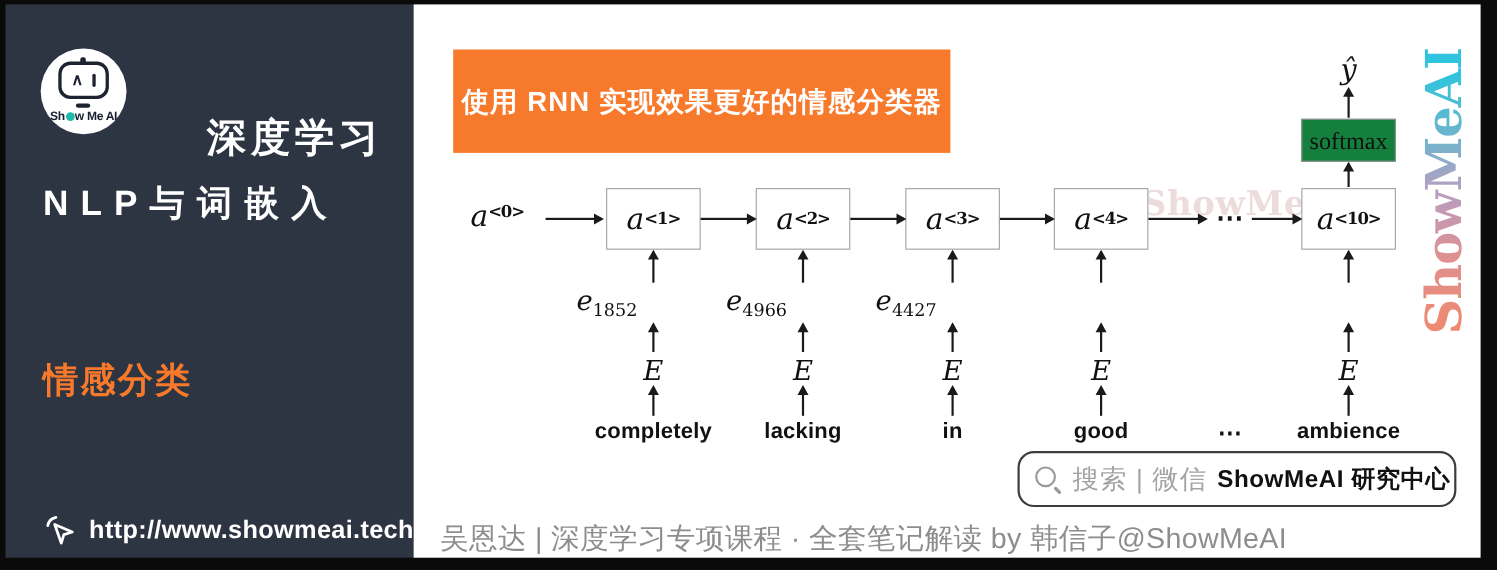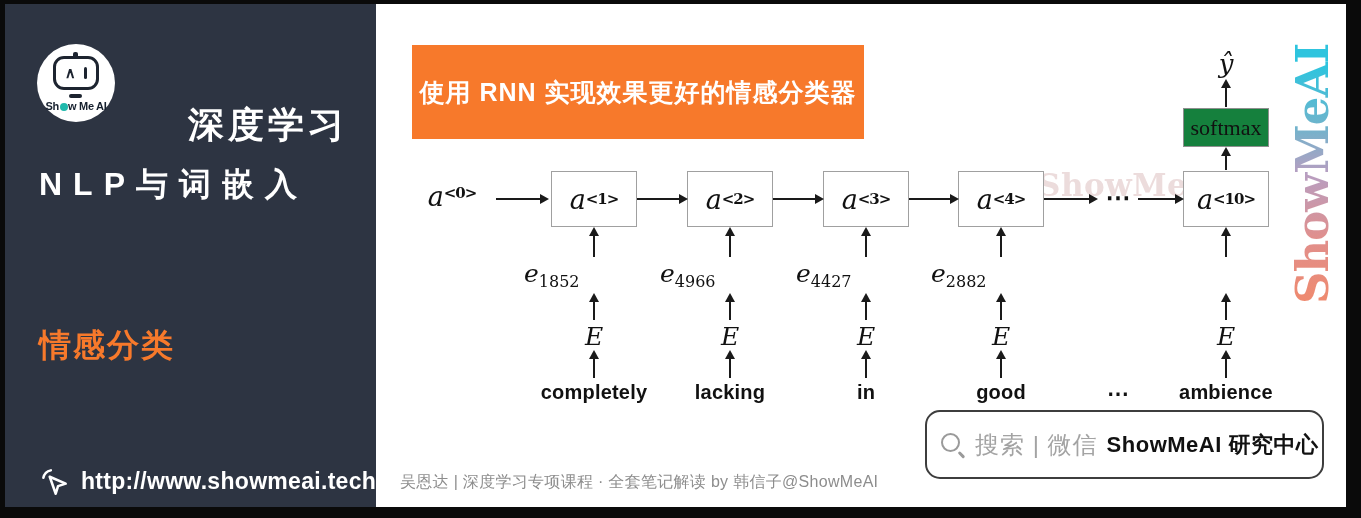--- a/index.html
+++ b/index.html
@@ -52,28 +52,28 @@
   .varrow::after { content:''; position:absolute; top:-2px; left:-4.2px; width:0; height:0; border-bottom:9px solid #1a1a1a; border-left:5px solid transparent; border-right:5px solid transparent; }
   .col .va { left:69px; }
   .va1 { top:58px; height:28px; } .va2 { top:124px; height:25px; } .va3 { top:181px; height:26px; }
 
   .dots-a { position:absolute; left:1098px; top:183px; width:40px; text-align:center; font-size:25px; font-weight:700; color:#111; }
   .dots-w { position:absolute; left:1092px; top:381px; width:52px; text-align:center; font-size:22px; font-weight:700; color:#111; }
 
   .wm-center { position:absolute; left:1038px; top:167px; font-family:"DejaVu Serif", serif; font-size:31px; font-weight:800; color:#ecdcdc; z-index:1; letter-spacing:0.5px; }
 
   
-  .search-bar { position:absolute; left:925px; top:410px; width:399px; height:69px; background:#fff; border:2px solid #3d3d3d; border-radius:15px; display:flex; align-items:center; padding-left:13px; gap:9px; z-index:4; }
+  .search-bar { position:absolute; left:925px; top:410px; width:399px; height:51px; background:#fff; border:2px solid #3d3d3d; border-radius:15px; display:flex; align-items:center; padding-left:13px; gap:9px; z-index:4; }
   .mag { position:relative; width:26px; height:26px; flex:0 0 auto; }
   .mag-lens { position:absolute; left:1px; top:1px; width:19px; height:19px; border:2.5px solid #9a9a9a; border-radius:50%; }
   .mag-handle { position:absolute; left:20px; top:19px; width:2.5px; height:8px; background:#9a9a9a; transform:rotate(-45deg); border-radius:2px; }
   .search-hint { color:#a3a3a3; font-size:24px; letter-spacing:1px; white-space:nowrap; }
   .search-brand { color:#111; font-size:22px; font-weight:700; letter-spacing:0.5px; white-space:nowrap; }
 
-  .footer-credit { position:absolute; left:400px; top:472px; font-size:16px; color:#8d8d8d; letter-spacing:0.3px; white-space:nowrap; }
+  .footer-credit { position:absolute; left:400px; top:472px; font-size:26px; color:#8d8d8d; letter-spacing:0.3px; white-space:nowrap; }
 
   
   .wm-right { position:absolute; left:1282px; top:34px; width:60px; height:272px; z-index:4; pointer-events:none; }
   .wm-right span { position:absolute; left:4px; top:270px; width:270px; height:54px; transform:rotate(-90deg); transform-origin:0 0; font-family:"DejaVu Serif", serif; font-size:45px; font-weight:800; letter-spacing:-1px; background:linear-gradient(90deg,#ee8a70 2%,#e18f8c 24%,#b89ec1 48%,#6fb4cc 66%,#2ec4de 88%); -webkit-background-clip:text; background-clip:text; color:transparent; white-space:nowrap; }
 </style>
 </head>
 <body>
 
 <div class="page">
 
@@ -157,21 +157,20 @@
     <div class="varrow va va3"></div>
     <div class="word">in</div>
   </div>
 
   <div class="col c4">
     <div class="state-box">
         <span class="serif-it">a</span>
         <span class="state-sup">&lt;4&gt;</span>
       </div>
     <div class="varrow va va1"></div>
-    <div class="embed"><span class="serif-it">e</span><span class="embed-sub">2882</span></div>
     <div class="varrow va va2"></div>
     <div class="matrix serif-it">E</div>
     <div class="varrow va va3"></div>
     <div class="word">good</div>
   </div>
 
   <div class="dots-w">⋯</div>
 
   <div class="col c5">
     <div class="state-box">

